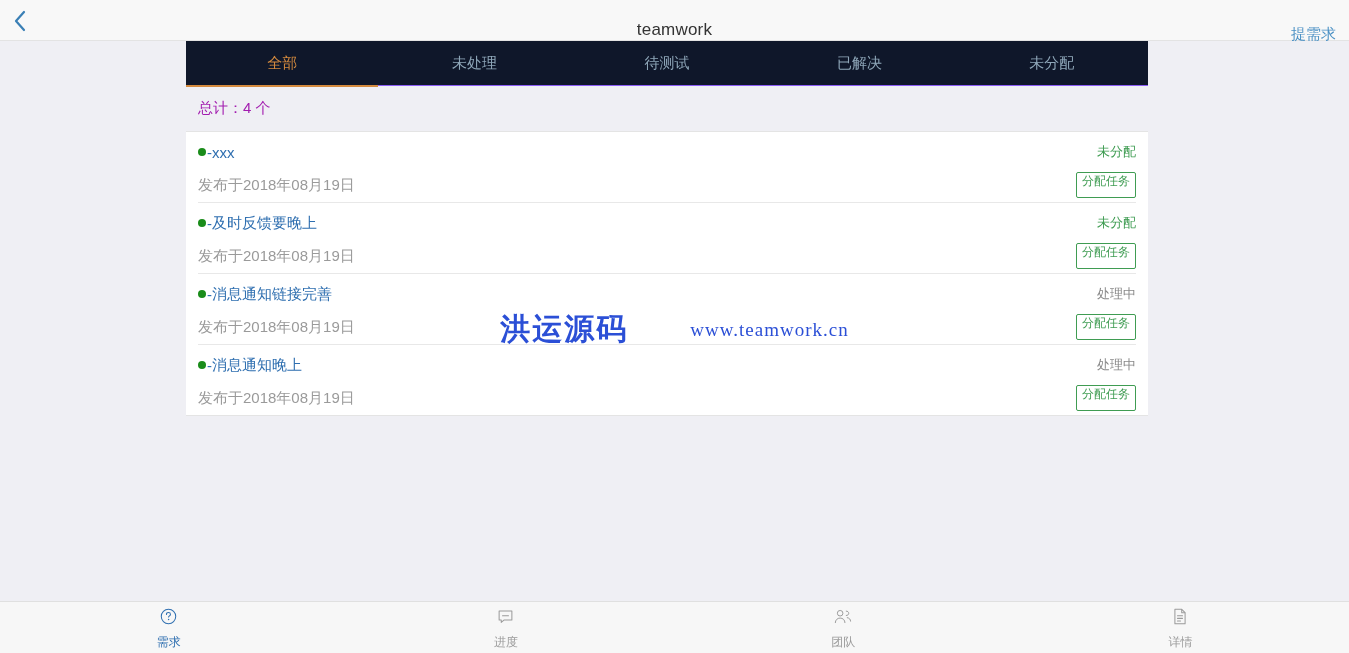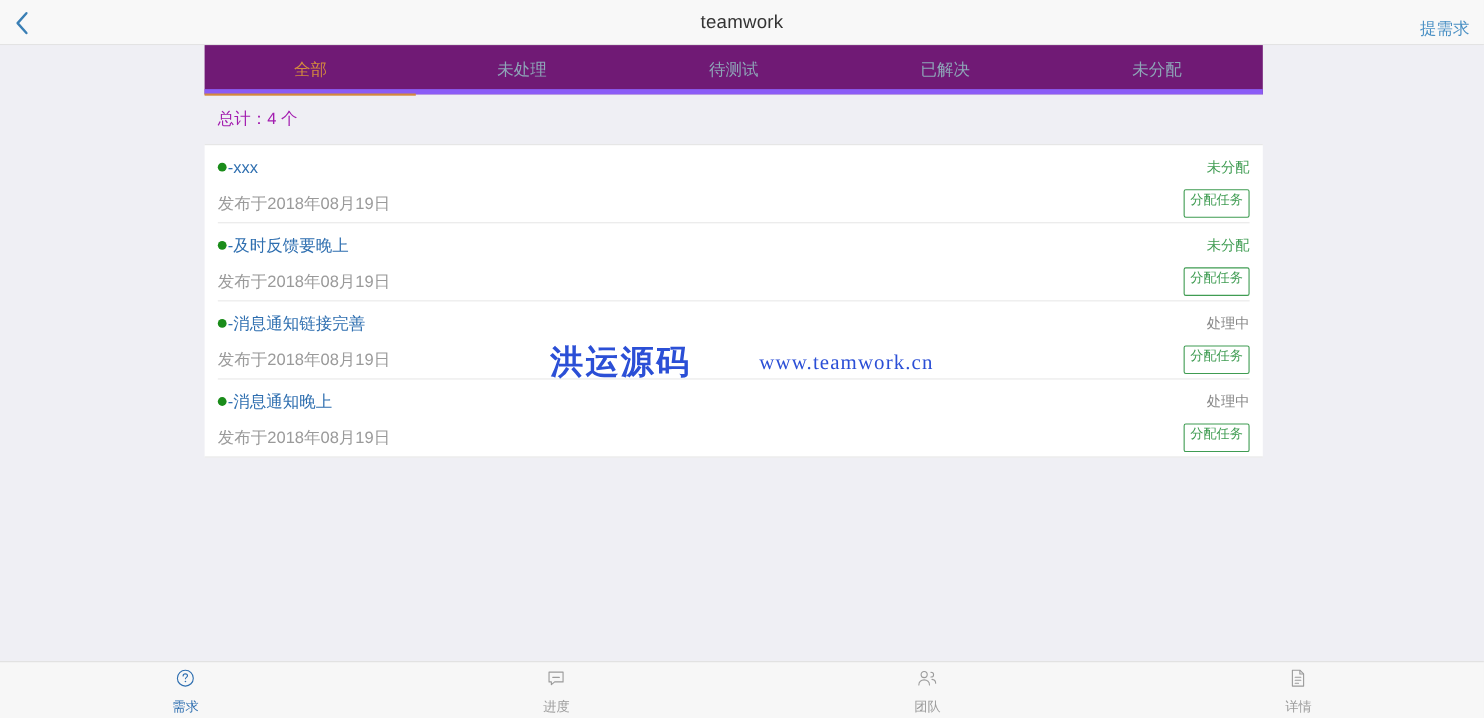--- a/index.html
+++ b/index.html
@@ -15,21 +15,21 @@
     overflow: hidden;
     position: relative;
   }
 
   
   .header {
     height: 41px;
     background: #f8f8f8;
     border-bottom: 1px solid #e3e3e3;
     display: flex;
-    align-items: center;
+    align-items: flex-end;
     position: relative;
     box-sizing: border-box;
   }
   .back-btn {
     position: absolute;
     left: 0px;
     top: 0;
     height: 41px;
     width: 40px;
     display: flex;
@@ -41,21 +41,21 @@
   .header-title {
     flex: 1;
     text-align: center;
     font-size: 17px;
     color: #333333;
     letter-spacing: .2px;
   }
   .header-action {
     position: absolute;
     right: 13px;
-    top: 8px;
+    top: 16px;
     height: 36px;
     display: flex;
     align-items: center;
     font-size: 15px;
     color: #4a90c4;
     cursor: pointer;
   }
 
   
   .content {
@@ -68,23 +68,23 @@
     position: absolute;
     left: 186px;
     top: 0;
     width: 962px;
     box-sizing: border-box;
   }
 
   
   .tabs {
     display: flex;
-    background: #701a75;
+    background: #0f172a;
     height: 45px;
-    border-bottom: 5px solid #8b5cf6;
+    border-bottom: 1px solid #8b5cf6;
     box-sizing: border-box;
   }
   .tab {
     flex: 1;
     display: flex;
     align-items: center;
     justify-content: center;
     font-size: 15px;
     color: #8ea6b8;
     cursor: pointer;

